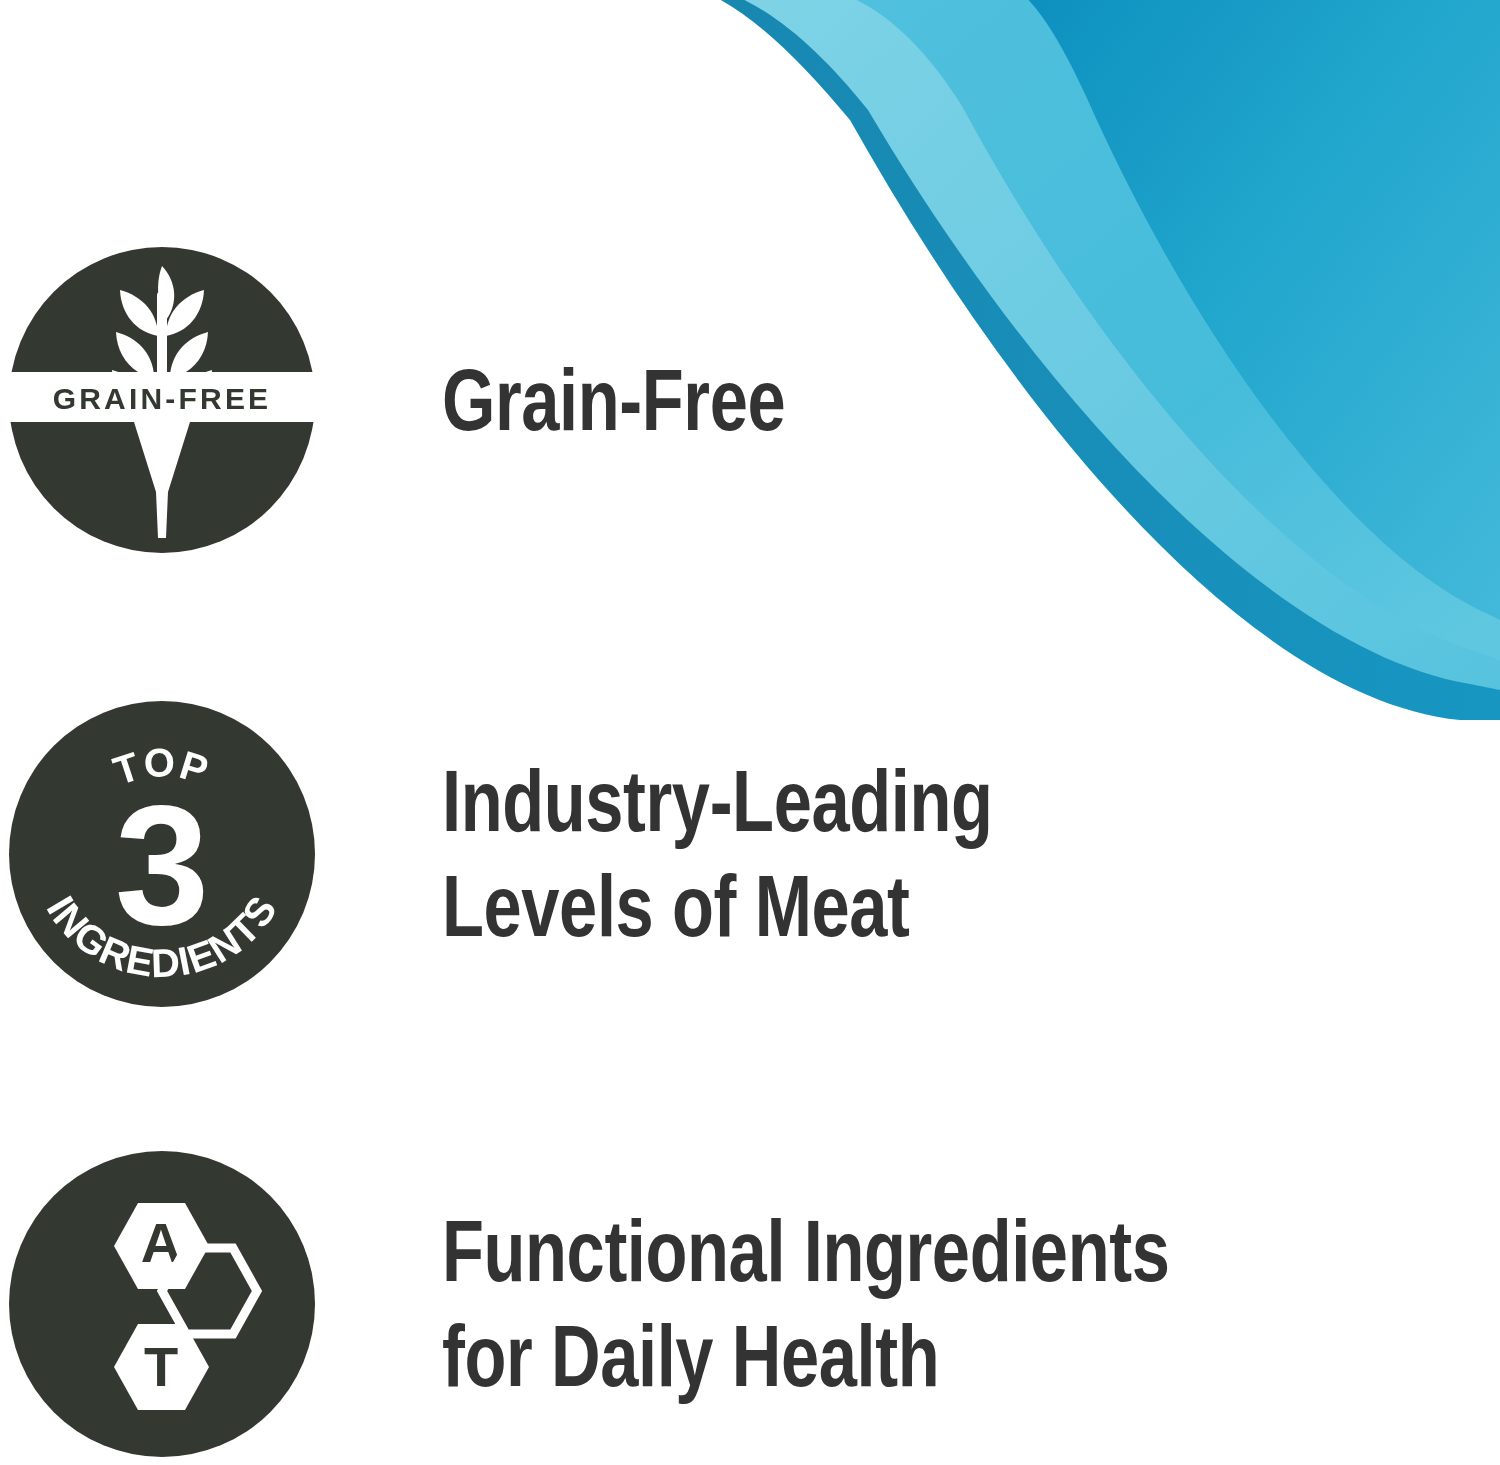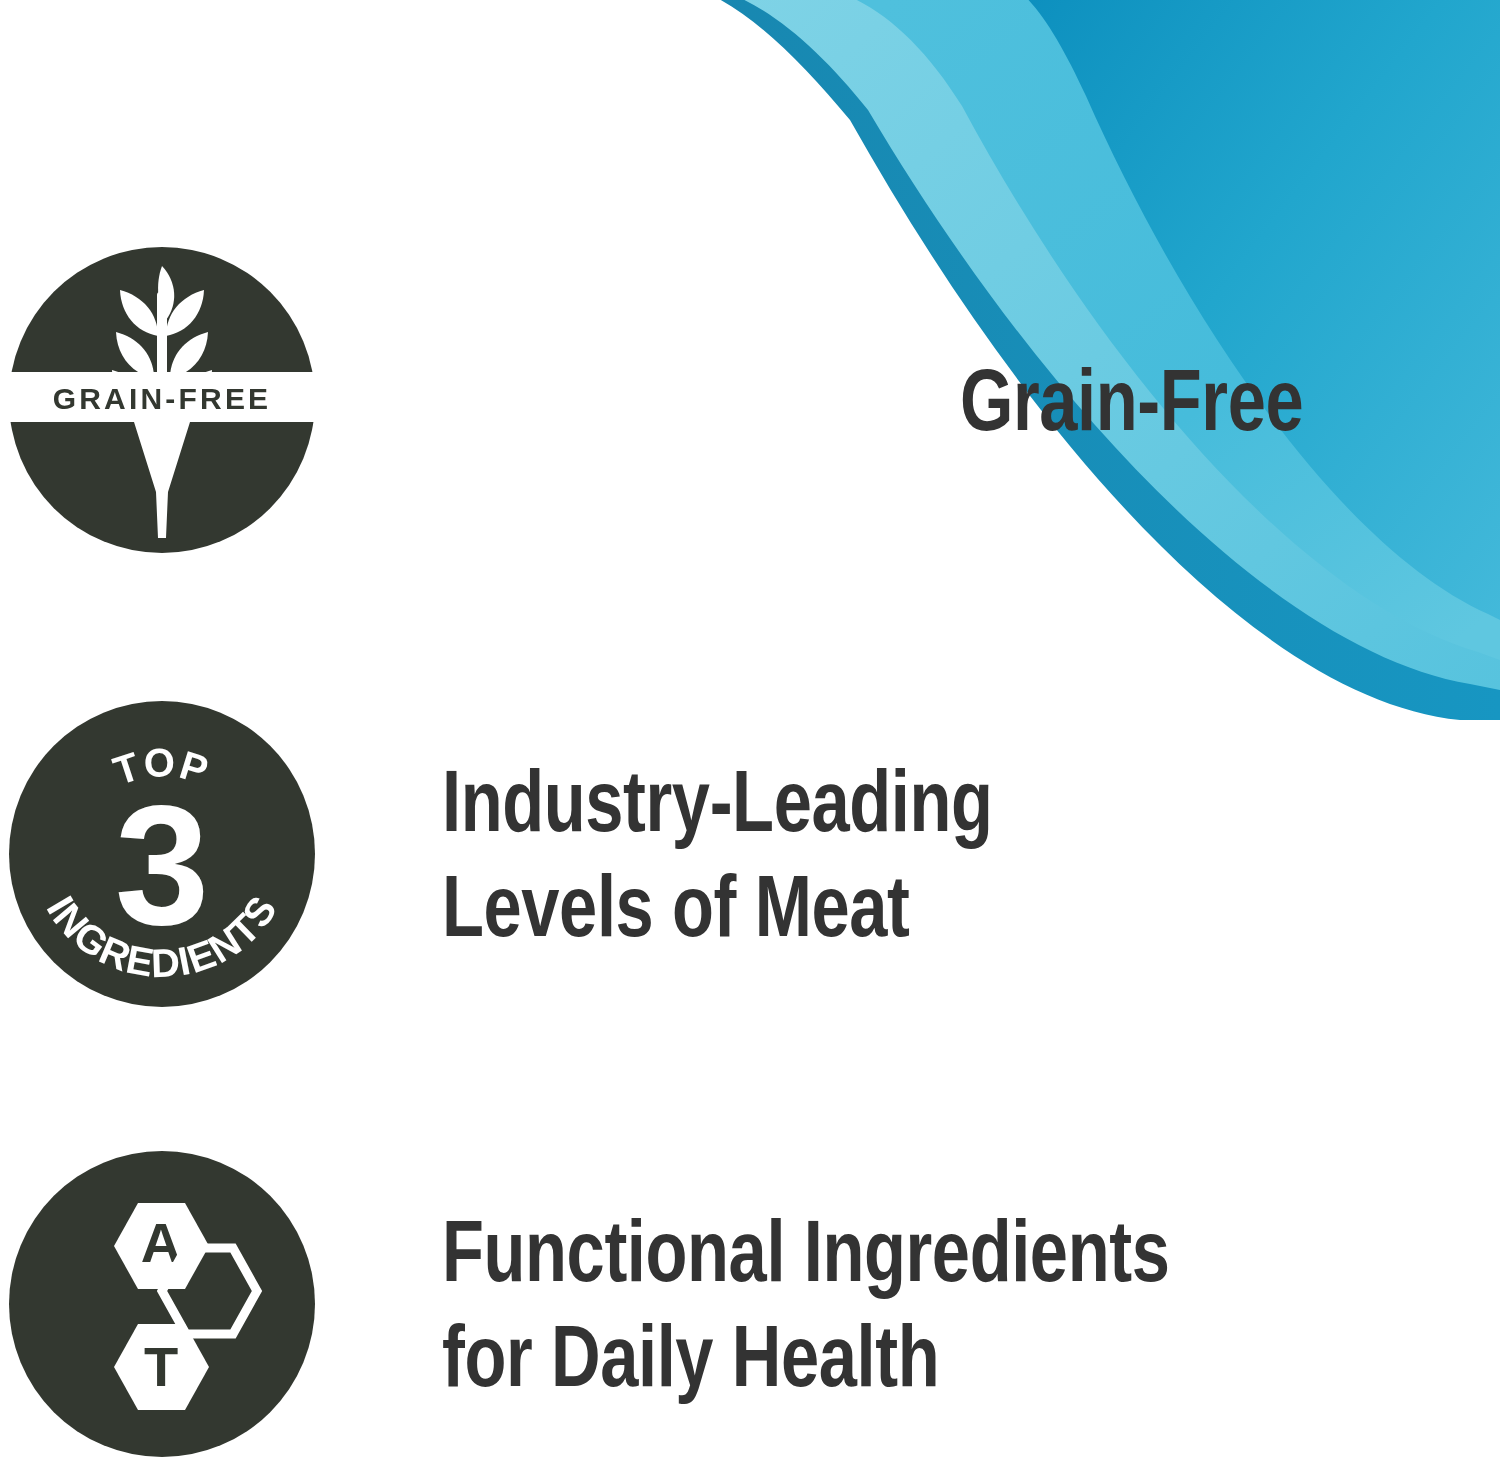--- a/index.html
+++ b/index.html
@@ -29,21 +29,21 @@
   }
 
   
   .feature-row {
     position: absolute;
     left: 0;
     display: flex;
     align-items: center;
     width: 1400px;
   }
-  .row-1 { top: 246px; justify-content: space-between; }
+  .row-1 { top: 246px; }
   .row-2 { top: 700px; }
   .row-3 { top: 1150px; }
 
   .badge {
     position: relative;
     width: 308px;
     height: 308px;
     margin-left: 8px;
     flex: 0 0 auto;
   }

